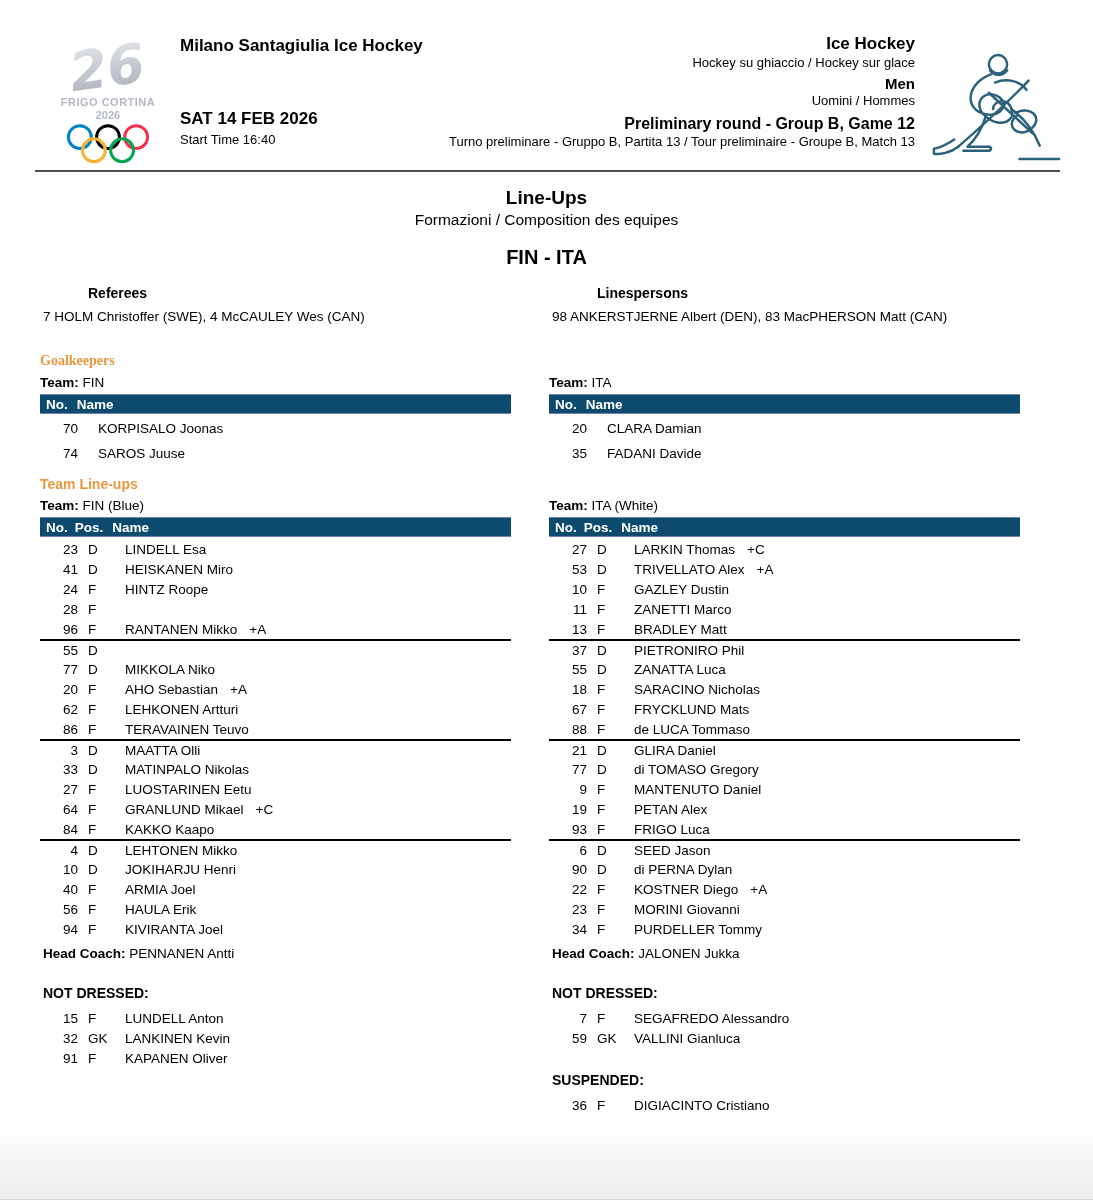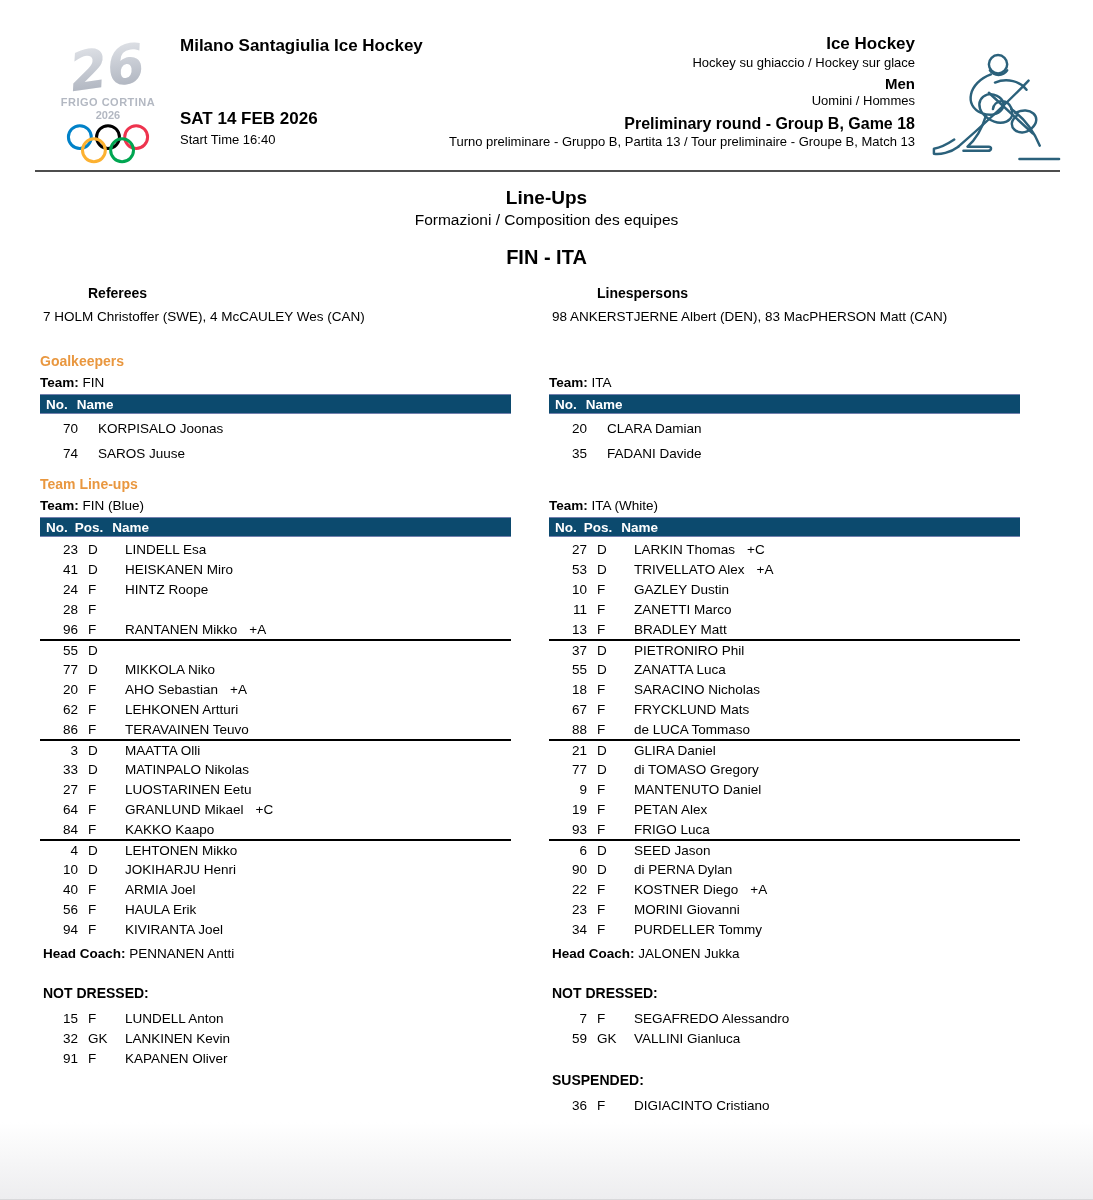--- a/index.html
+++ b/index.html
@@ -36,21 +36,21 @@
 
   
   .main { padding:0 73px 0 40px; }
   .band { display:grid; grid-template-columns:1fr 1fr; column-gap:38px; }
 
   .off-label { font-size:14px; font-weight:bold;padding-left:48px; }
   .off-names { font-size:13.5px; margin-top:8px; padding-left:3px; }
   .band-officials { margin-top:16px; }
 
   .sec-heading { font-size:14px; font-weight:bold; color:#e9973f; }
-  .band-gk-heading { margin-top:29px; }
+  .band-gk-heading { margin-top:29px;font-family:Liberation Serif, serif; }
   .band-lu-heading { margin-top:10px; }
 
   .team-line { font-size:13.5px; margin-top:6px; }
   .team-line b { font-weight:bold; }
 
   .bar { background:#0c4a6e; color:#fff; font-weight:bold; font-size:13.5px;
          height:20px; line-height:20px; margin-top:4px;
          border-top:1px solid #7280ad; border-bottom:1px solid #7280ad; }
   .bar span { display:inline-block; }
   .bar .h-no   { margin-left:6px; }
@@ -114,21 +114,21 @@
   <div class="date-block">
     <div class="date-line">SAT 14 FEB 2026</div>
     <div class="time-line">Start Time 16:40</div>
   </div>
 
   <div class="right-info">
     <div class="ri-sport">Ice Hockey</div>
     <div class="ri-sub">Hockey su ghiaccio / Hockey sur glace</div>
     <div class="ri-gender">Men</div>
     <div class="ri-sub">Uomini / Hommes</div>
-    <div class="ri-round">Preliminary round - Group B, Game 18</div>
+    <div class="ri-round">Preliminary round - Group B, Game 12</div>
     <div class="ri-sub">Turno preliminare - Gruppo B, Partita 13 / Tour preliminaire - Groupe B, Match 13</div>
   </div>
 
   <svg class="pictogram" width="138" height="114" viewBox="0 0 130 112" fill="none" stroke="#2b617b" stroke-width="2.4" stroke-linecap="round" stroke-linejoin="round">
     <circle cx="67" cy="14" r="9"></circle>
     <path d="M59,20 C63,26 72,26 76,20"></path>
     <path d="M60,24 C38,32 33,55 51,62 C69,69 80,52 66,45 C52,38 40,55 57,67 C70,76 85,70 80,57 C76,47 63,49 62,58"></path>
     <path d="M64,32 C76,27 89,31 95,39"></path>
     <path d="M97,30 C78,50 52,74 28,95"></path>
     <path d="M28,95 C20,101 10,103 4,102 L4,97 C11,96 18,92 24,88"></path>

